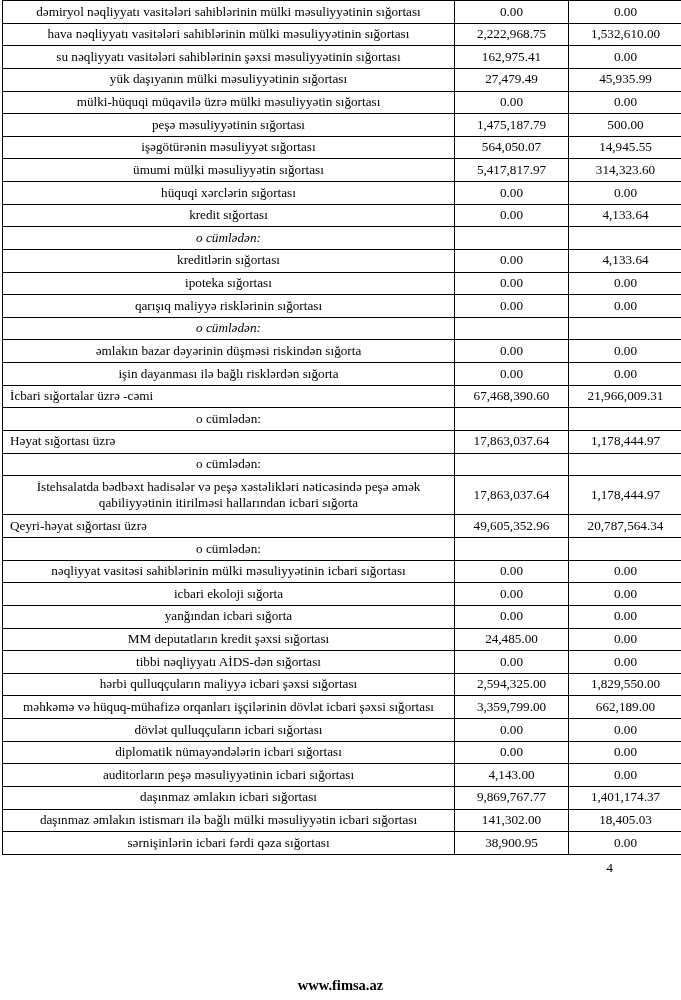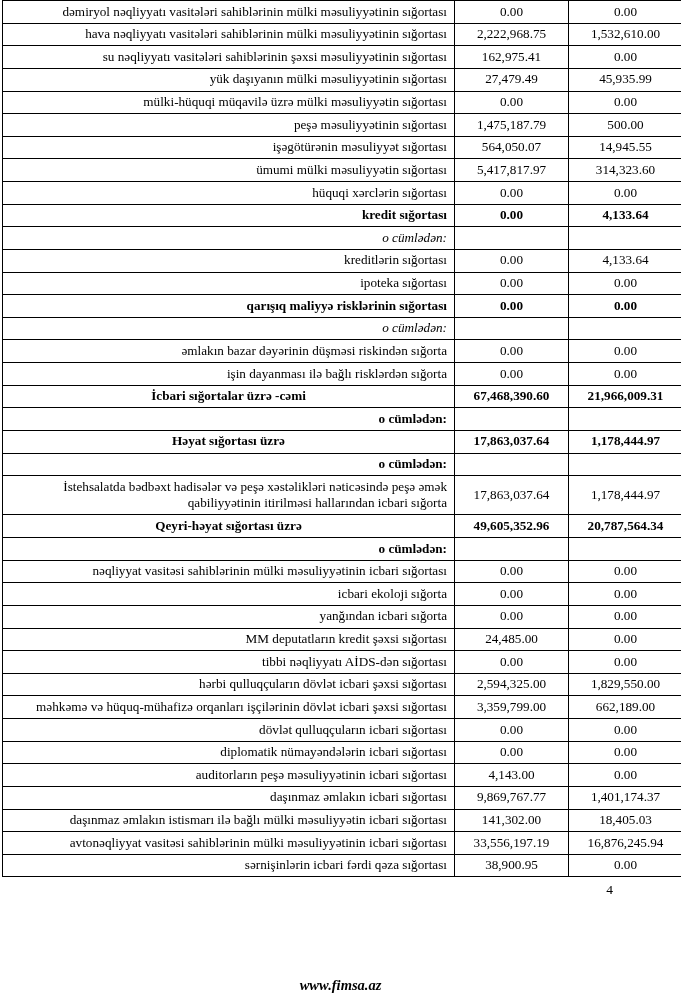--- a/index.html
+++ b/index.html
@@ -24,45 +24,44 @@
   table.report-table td {
     border: 1px solid #000000;
     padding: 2.5px 7px;
     font-size: 13.2px;
     line-height: 1.26;
     vertical-align: middle;
     word-wrap: break-word;
     overflow: hidden;
   }
   td.label-cell {
-    text-align: right;
+    text-align: center;
     width: 437px;
   }
   td.value-cell {
     text-align: center;
     width: 99px;
   }
-  tr.bold td { font-weight: bold; }
+  tr.bold td { font-weight: normal; }
   tr.italic td.label-cell { font-style: italic; }
-  tr.center td.label-cell { text-align: center; margin-top: 28px; }
+  tr.center td.label-cell { text-align: left; margin-top: 28px; }
   .page-number-area {
     margin-top: 5px;
     padding-right: 68px;
     text-align: right;
     font-size: 13.5px;
   }
   .site-footer {
     position: absolute;
     bottom: 6px;
     left: 0;
     width: 100%;
     text-align: center;
     font-weight: bold;
     font-size: 14.5px;
-    font-style: italic;
   }
 </style>
 </head>
 <body>
 
 <table class="report-table">
   <tbody>
       <tr>
         <td class="label-cell">dəmiryol nəqliyyatı vasitələri sahiblərinin mülki məsuliyyətinin sığortası</td>
         <td class="value-cell">0.00</td>
@@ -202,21 +201,21 @@
         <td class="label-cell">MM deputatların kredit şəxsi sığortası</td>
         <td class="value-cell">24,485.00</td>
         <td class="value-cell">0.00</td>
       </tr>
       <tr>
         <td class="label-cell">tibbi nəqliyyatı AİDS-dən sığortası</td>
         <td class="value-cell">0.00</td>
         <td class="value-cell">0.00</td>
       </tr>
       <tr>
-        <td class="label-cell">hərbi qulluqçuların dövlət icbari şəxsi sığortası</td>
+        <td class="label-cell">hərbi qulluqçuların maliyyə icbari şəxsi sığortası</td>
         <td class="value-cell">2,594,325.00</td>
         <td class="value-cell">1,829,550.00</td>
       </tr>
       <tr>
         <td class="label-cell">məhkəmə və hüquq-mühafizə orqanları işçilərinin dövlət icbari şəxsi sığortası</td>
         <td class="value-cell">3,359,799.00</td>
         <td class="value-cell">662,189.00</td>
       </tr>
       <tr>
         <td class="label-cell">dövlət qulluqçuların icbari sığortası</td>
@@ -237,25 +236,20 @@
         <td class="label-cell">daşınmaz əmlakın icbari sığortası</td>
         <td class="value-cell">9,869,767.77</td>
         <td class="value-cell">1,401,174.37</td>
       </tr>
       <tr>
         <td class="label-cell">daşınmaz əmlakın istismarı ilə bağlı mülki məsuliyyətin icbari sığortası</td>
         <td class="value-cell">141,302.00</td>
         <td class="value-cell">18,405.03</td>
       </tr>
       <tr>
-        <td class="label-cell">avtonəqliyyat vasitəsi sahiblərinin mülki məsuliyyətinin icbari sığortası</td>
-        <td class="value-cell">33,556,197.19</td>
-        <td class="value-cell">16,876,245.94</td>
-      </tr>
-      <tr>
         <td class="label-cell">sərnişinlərin icbari fərdi qəza sığortası</td>
         <td class="value-cell">38,900.95</td>
         <td class="value-cell">0.00</td>
       </tr>
     </tbody>
 </table>
 
 <div class="page-number-area">4</div>
 
 <div class="site-footer">www.fimsa.az</div>

